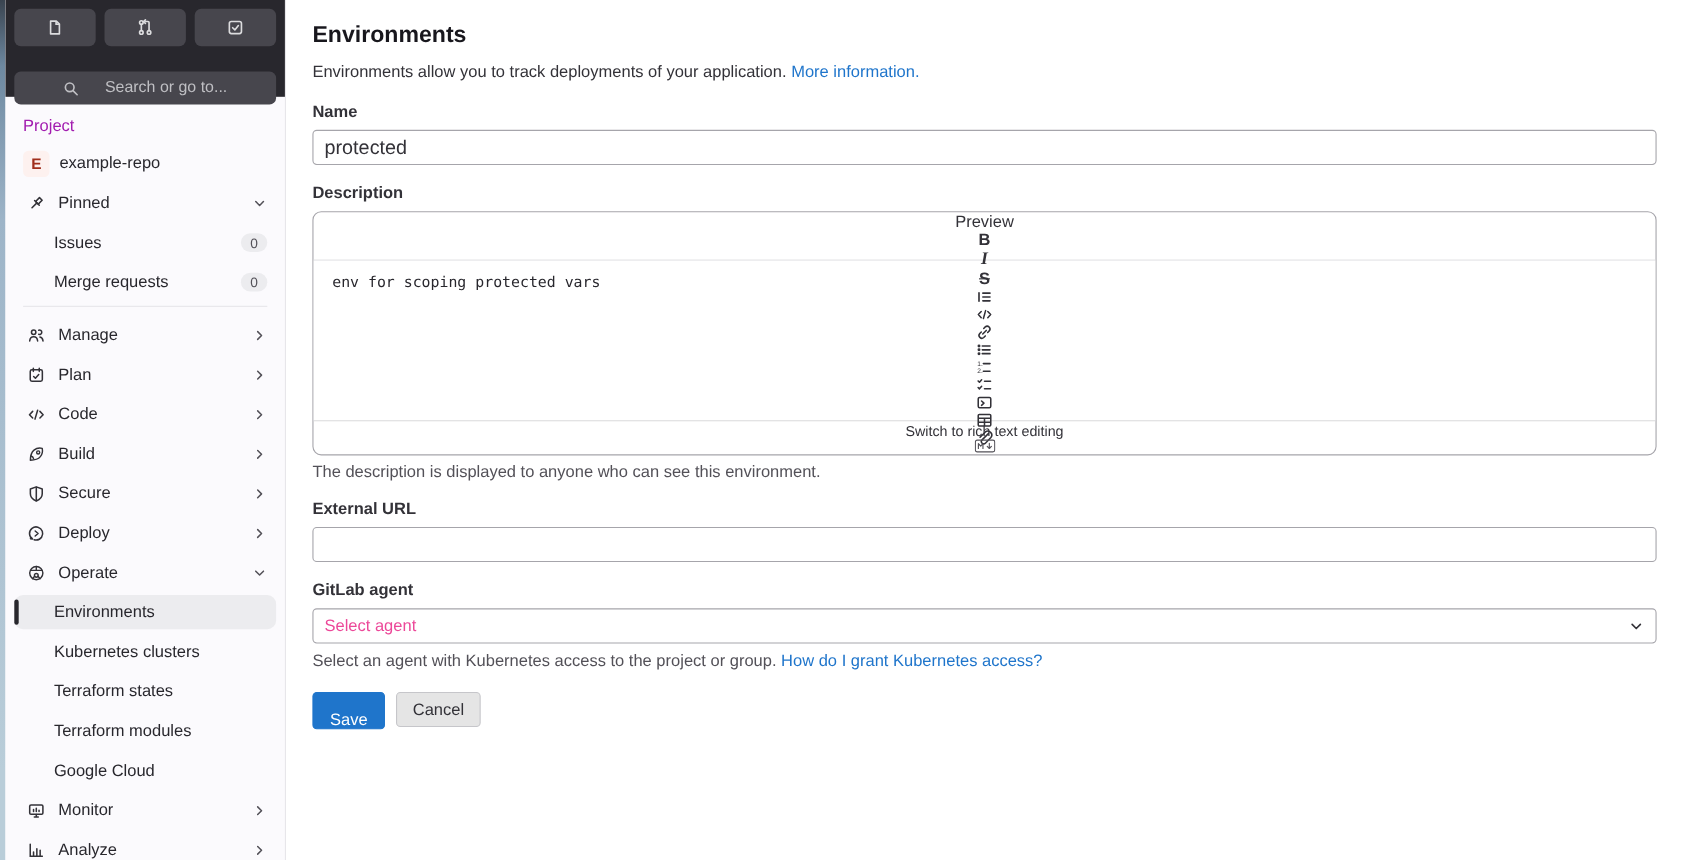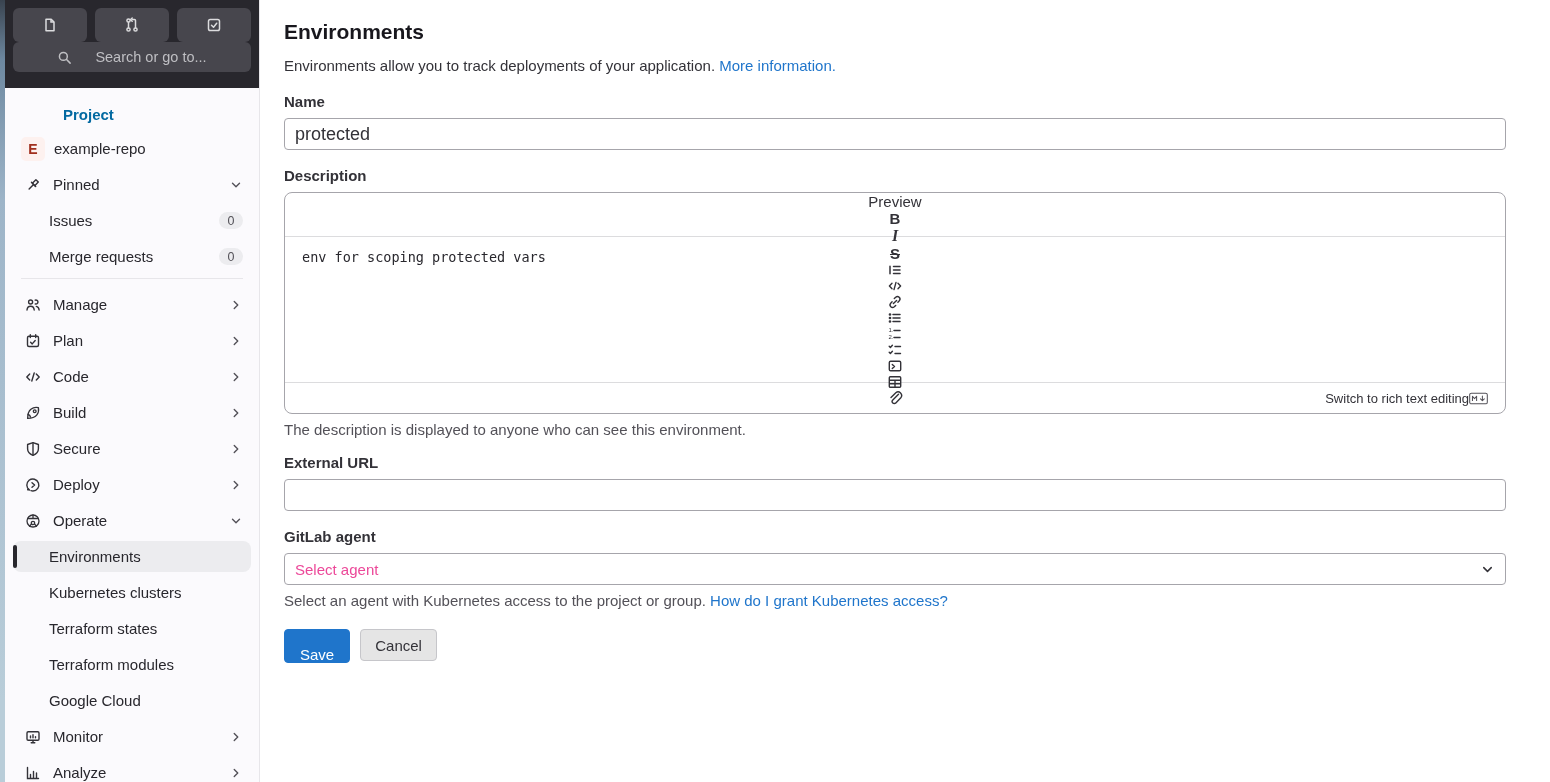--- a/index.html
+++ b/index.html
@@ -12,25 +12,25 @@
   .edge-strip{ position:absolute; left:0; top:0; bottom:0; width:5px;
     background:linear-gradient(to bottom,#39434f 0,#6d88a0 60px,#9db4c8 200px,#b9cdd9 700px); }
 
   
   .sidebar{ position:absolute; left:5px; top:0; bottom:0; width:255px;
     background:#fbfafd; border-right:1px solid #e7e6ea; }
   .sb-header{ background:#28272d; padding:8px; height:88px; }
   .sb-header-buttons{ display:flex; gap:8px; }
   .sb-header-btn{ flex:1; height:34px; background:#47464d; border:none; border-radius:6px;
     display:flex; align-items:center; justify-content:center; color:#dcdcde; cursor:pointer; }
-  .sb-search{ margin-top:0; height:30px; background:#47464d; border:none; border-radius:6px;
+  .sb-search{ margin-top:23px; height:30px; background:#47464d; border:none; border-radius:6px;
     width:100%; display:flex; align-items:center; justify-content:center; gap:23px;
     color:#bfbfc3; font-size:14.5px; cursor:pointer; font-family:inherit; }
   .sb-body{ padding:6px 8px 0 8px; }
-  .sb-section-label{ font-weight:700; font-size:15px; color:#0369a1; padding:12px 8px 10px 8px;margin-left:42px; }
+  .sb-section-label{ font-weight:400; font-size:15px; color:#a21caf; padding:12px 8px 10px 8px; }
   .sb-row{ display:flex; align-items:center; height:31px; border-radius:8px;
     padding:0 8px; margin-bottom:5px; cursor:pointer; position:relative; color:#28272d; }
   .sb-row .row-icon{ width:16px; height:16px; margin-right:12px; margin-left:4px;
     flex:0 0 16px; color:#333238; display:flex; align-items:center; }
   .sb-row .row-label{ font-size:15px; }
   .sb-row.indent{ padding-left:36px; }
   .sb-row.active{ background:#ececef; }
   .sb-row.active::before{ content:""; position:absolute; left:0; top:4px; bottom:4px;
     width:3.5px; border-radius:2px; background:#28272d; }
   .avatar{ width:24px; height:24px; border-radius:5px; background:#fdf1ef; color:#a02e1c;
@@ -62,22 +62,22 @@
     color:#333238; cursor:pointer; padding:0 4px; }
   .tb-sep{ width:1px; height:20px; background:#dcdcde; margin:0 10px; }
   .tb-btn{ width:27px; height:27px; background:none; border:none; border-radius:4px;
     display:flex; align-items:center; justify-content:center; color:#333238; cursor:pointer; margin:0 1px;}
   .tb-btn .b{ font-weight:800; font-size:15px; }
   .tb-btn .i{ font-style:italic; font-family:"Liberation Serif", serif; font-size:16px; font-weight:600;}
   .tb-btn .s{ text-decoration:line-through; font-size:15px; font-weight:600; }
   .md-textarea{ display:block; width:100%; height:145px; border:none; outline:none; resize:none;
     padding:12px 17px; font-family:"DejaVu Sans Mono","Liberation Mono",monospace;
     font-size:13.5px; color:#28272d; background:#fff; }
-  .md-footer{ display:flex; align-items:center; justify-content:flex-end;
-    border-top:1px solid #dcdcde; height:31px; padding:0 17px; }
+  .md-footer{ display:flex; align-items:center; justify-content:center;
+    border-top:1px solid #dcdcde; height:31px; padding:0 17px;flex-direction:column; }
   .md-switch{ background:none; border:none; font-family:inherit; font-size:13px;
     color:#333238; cursor:pointer; padding:0; }
   .help-text{ font-size:15px; color:#535158; margin-top:7px; }
 
   
   .select-box{ position:relative; width:100%; height:32px; border:1px solid #a6a5ab;
     border-radius:4px; background:#fff; display:flex; align-items:center;
     padding:0 34px 0 10px; font-size:15px; color:#ec4899; cursor:pointer; }
   .select-box .chevron{ position:absolute; right:10px; top:8px; color:#333238; }
 

